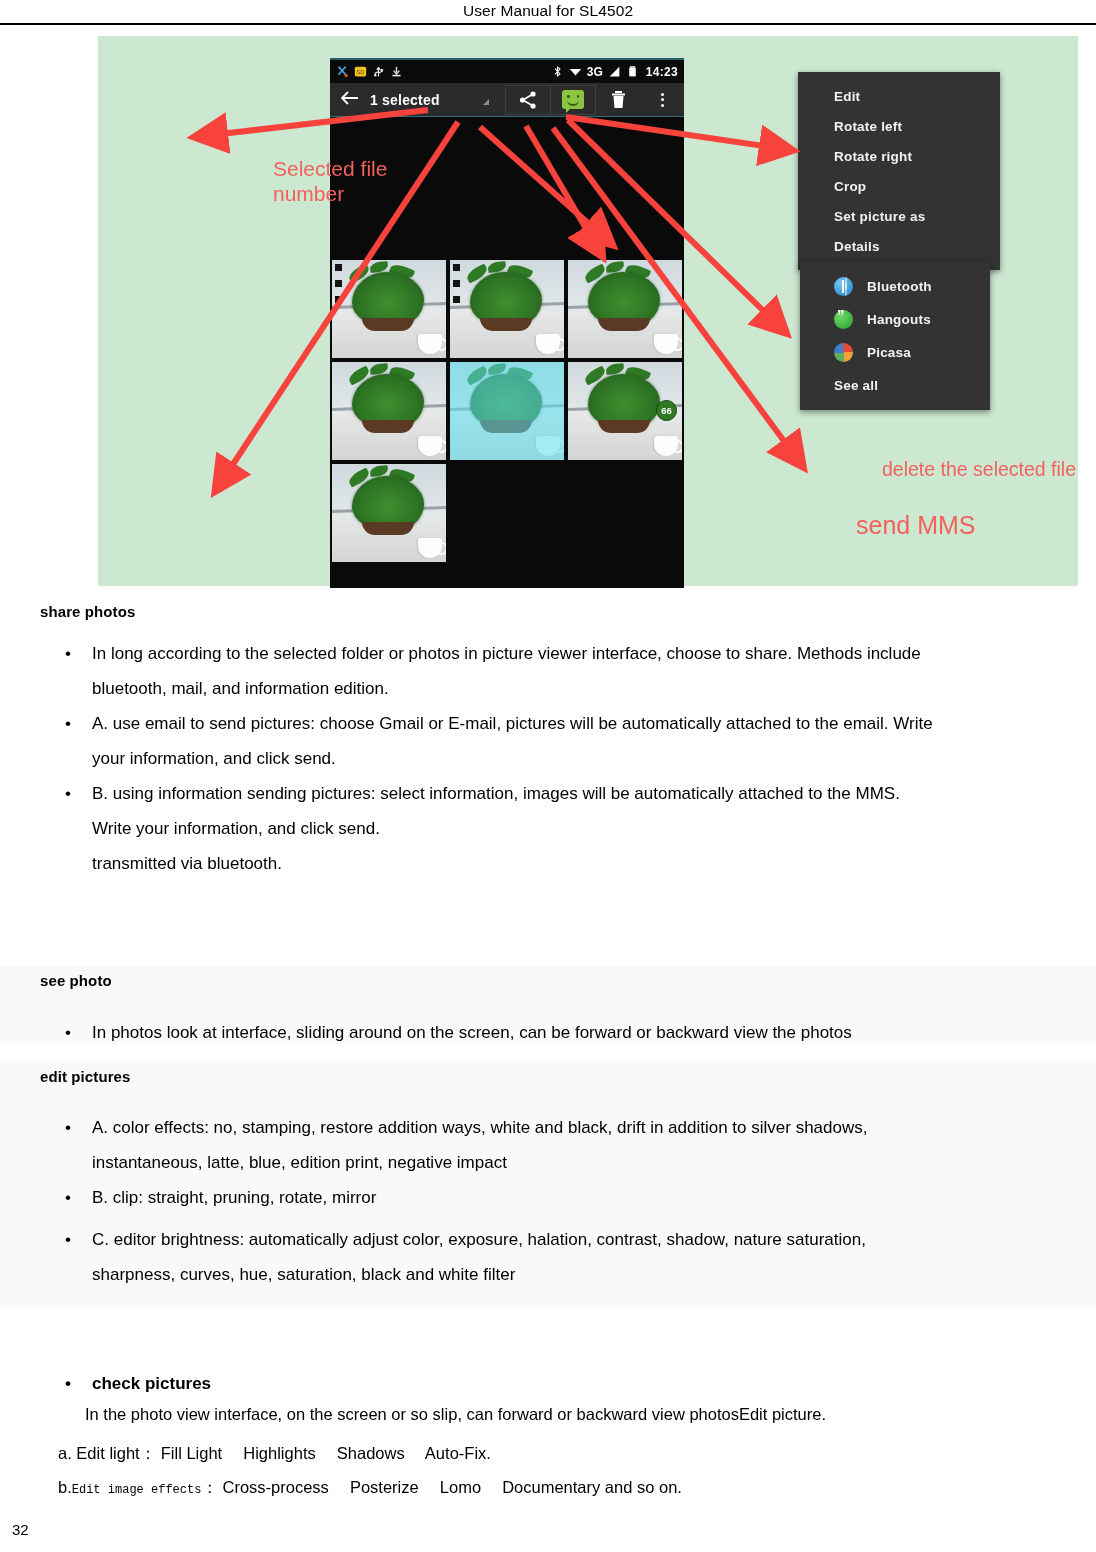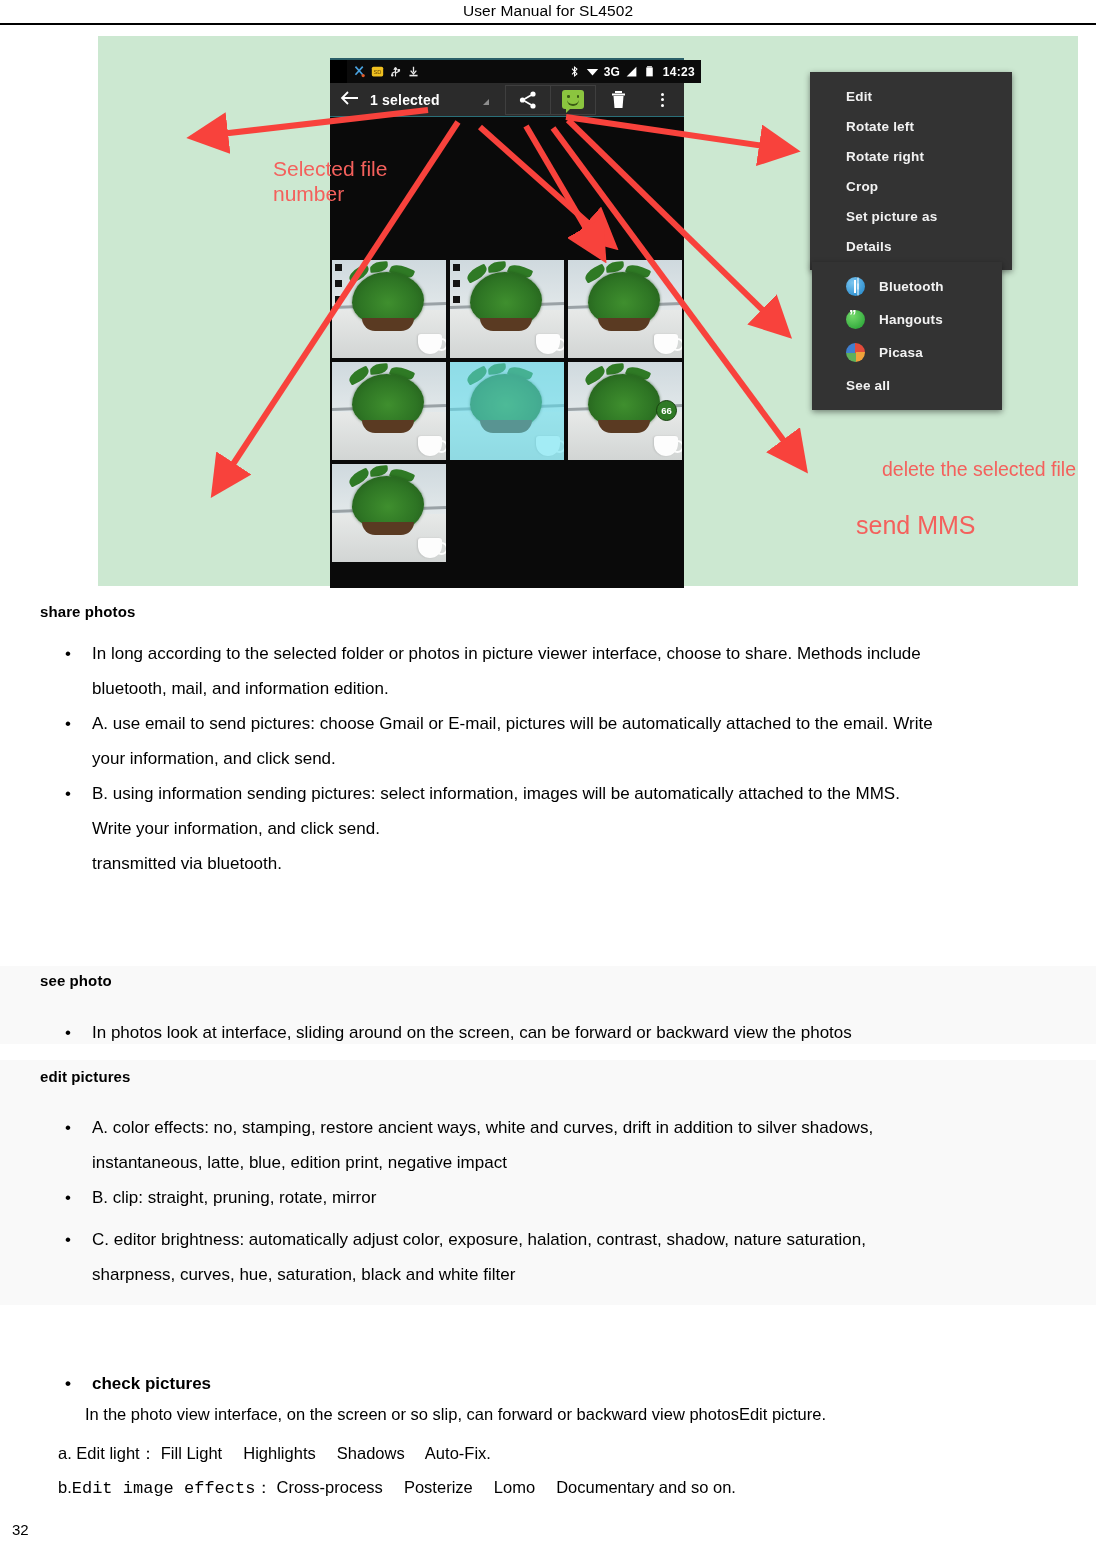--- a/index.html
+++ b/index.html
@@ -50,21 +50,21 @@
     position: absolute;
     left: 232px;
     top: 22px;
     width: 354px;
     height: 528px;
     background: #000000;
     border-top: 2px solid #2a5f68;
   }
   .statusbar {
     position: absolute;
-    left: 17px; top: 0;
+    left: 0; top: 0;
     width: 354px;
     height: 23px;
     background: #0b0b0b;
     display: flex;
     align-items: center;
     padding: 0 6px;
     box-sizing: border-box;
   }
   .sb-left { display: flex; align-items: center; gap: 5px; }
   .sb-right { margin-left: auto; display: flex; align-items: center; gap: 5px; }
@@ -253,21 +253,20 @@
     font-weight: bold;
     display: flex; align-items: center; justify-content: center;
     border: 1px solid #17410f;
   }
 
   
   .menu {
     position: absolute;
     background: #333333;
     box-shadow: 0 2px 6px rgba(0,0,0,0.45);
-    margin-left: 12px;
   }
   .menu-overflow {
     left: 700px;
     top: 36px;
     width: 202px;
     padding: 10px 0 8px 0;
   }
   .menu-overflow .mi {
     color: #f2f2f2;
     font-size: 13.5px;
@@ -370,21 +369,21 @@
   .bullet-item .cont { display: block; padding-left: 27px; }
   .just .bt, .just .cont { text-align: justify; }
 
   .lettered {
     position: absolute;
     font-size: 16.5px;
     line-height: 31px;
   }
   .mono {
     font-family: "Liberation Mono", "DejaVu Sans Mono", monospace;
-    font-size: 17px;
+    font-size: 12px;
   }
   .pagenum {
     position: absolute;
     left: 12px;
     top: 1521px;
     font-size: 15px;
   }
 </style>
 </head>
 <body>
@@ -657,21 +656,21 @@
 <div class="band" style="top:966px;height:78px"></div>
 <div class="heading" style="top:972px">see photo</div>
 <div class="bullet-item" style="top:1015px">
   <span class="bt"><span class="dot">•</span><span>In photos look at interface, sliding around on the screen, can be forward or backward view the photos</span></span>
 </div>
 
 <div class="band" style="top:1060px;height:245px"></div>
 <div class="heading" style="top:1068px">edit pictures</div>
 
 <div class="bullet-item" style="top:1110px">
-  <span class="bt"><span class="dot">•</span><span>A. color effects: no, stamping, restore ancient ways, white and curves, drift in addition to silver shadows,</span></span>
+  <span class="bt"><span class="dot">•</span><span>A. color effects: no, stamping, restore addition ways, white and black, drift in addition to silver shadows,</span></span>
   <span class="cont">instantaneous, latte, blue, edition print, negative impact</span>
 </div>
 
 <div class="bullet-item" style="top:1180px">
   <span class="bt"><span class="dot">•</span><span>B. clip: straight, pruning, rotate, mirror</span></span>
 </div>
 
 <div class="bullet-item" style="top:1222px">
   <span class="bt"><span class="dot">•</span><span>C. editor brightness: automatically adjust color, exposure, halation, contrast, shadow, nature saturation,</span></span>
   <span class="cont">sharpness, curves, hue, saturation, black and white filter</span>

